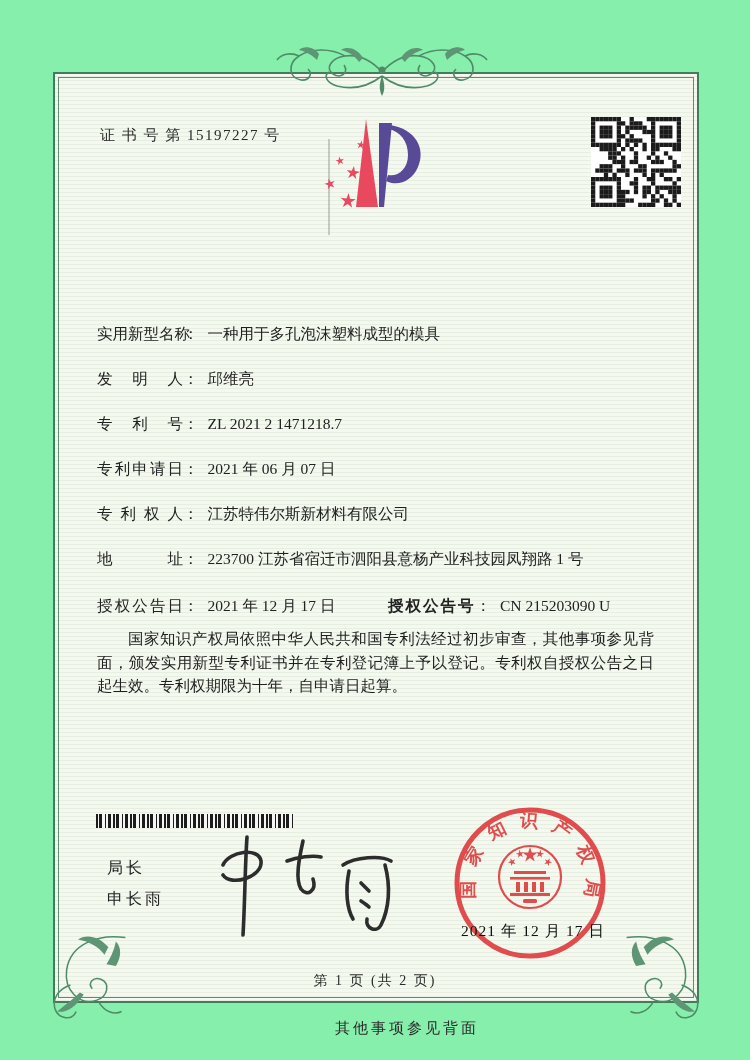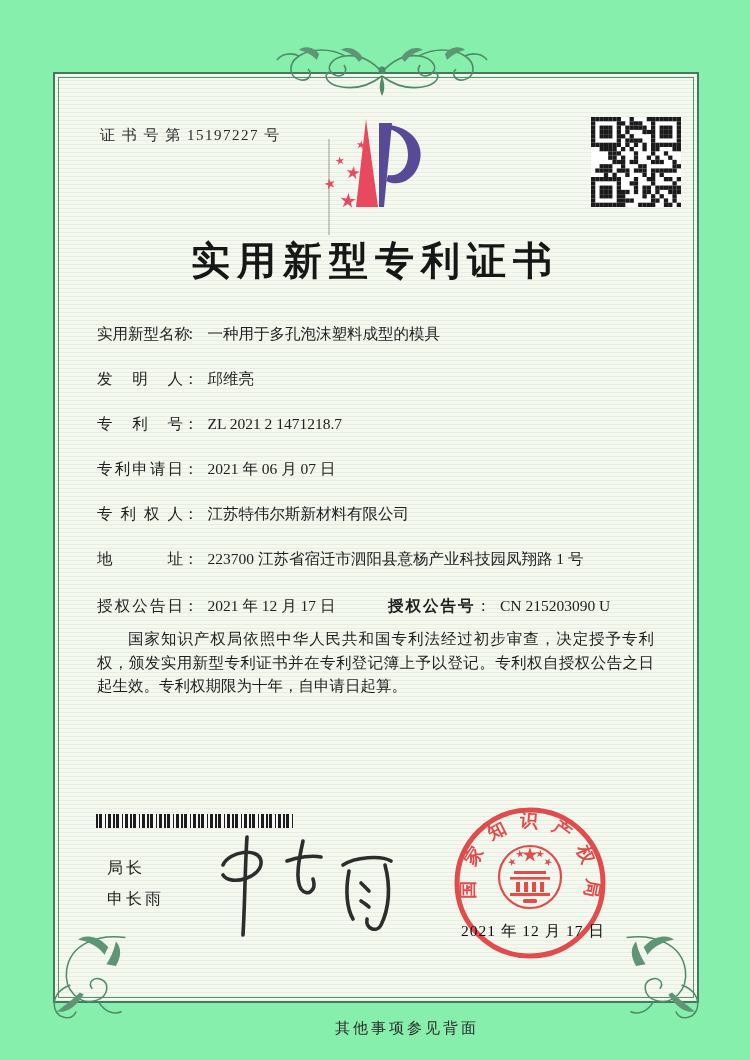--- a/index.html
+++ b/index.html
@@ -342,21 +342,20 @@
     <path d="M74,12 C100,16 110,36 102,54 C96,68 82,74 70,68 L72,62 C82,64 92,56 92,42 C92,28 84,18 72,16 Z" fill="#584a97"></path>
     <g fill="#e8495f">
       <use href="#star5" transform="translate(45,32) scale(4.5) rotate(10)"></use>
       <use href="#star5" transform="translate(24,48) scale(4.5) rotate(-12)"></use>
       <use href="#star5" transform="translate(37,60) scale(7) rotate(8)"></use>
       <use href="#star5" transform="translate(14,71) scale(5.5) rotate(-15)"></use>
       <use href="#star5" transform="translate(32,88) scale(8) rotate(5)"></use>
     </g>
   </svg>
 
-  <div class="title">实用新型专利证书</div>
 
   <div class="row" style="top:324px">
     <span class="lab">实用新型名称</span><span>：</span><span class="val">一种用于多孔泡沫塑料成型的模具</span>
   </div>
   <div class="row" style="top:369px">
     <span class="lab">发明人</span><span>：</span><span class="val">邱维亮</span>
   </div>
   <div class="row" style="top:414px">
     <span class="lab">专利号</span><span>：</span><span class="val">ZL 2021 2 1471218.7</span>
   </div>
@@ -371,21 +370,21 @@
   </div>
 
   <div class="row" style="top:596px">
     <span class="lab">授权公告日</span><span>：</span><span class="val">2021 年 12 月 17 日</span>
     <span class="grant2">
       <span class="glab">授权公告号</span><span>：</span><span class="val">CN 215203090 U</span>
     </span>
   </div>
 
   <div class="paras">
-    <p>国家知识产权局依照中华人民共和国专利法经过初步审查，决定授予专利权，颁发实用新型专利证书并在专利登记簿上予以登记。专利权自授权公告之日起生效。专利权期限为十年，自申请日起算。</p>
+    <p>国家知识产权局依照中华人民共和国专利法经过初步审查，其他事项参见背面，颁发实用新型专利证书并在专利登记簿上予以登记。专利权自授权公告之日起生效。专利权期限为十年，自申请日起算。</p>
   </div>
 
   <div class="barcode"></div>
 
   <div class="signer-title">局长</div>
   <div class="signer-name">申长雨</div>
 
   <svg class="signature" viewBox="0 0 215 112" fill="none" stroke="#1c1c1c" stroke-width="3.6" stroke-linecap="round" opacity="0.92">
     <path d="M52,6 C50,34 50,70 48,104"></path>
     <path d="M28,34 C34,20 64,16 66,30 C68,46 36,56 28,44"></path>
@@ -418,15 +417,16 @@
       <rect x="64" y="77" width="4" height="10"></rect>
       <rect x="72" y="77" width="4" height="10"></rect>
       <rect x="80" y="77" width="4" height="10"></rect>
       <rect x="88" y="77" width="4" height="10"></rect>
       <rect x="58" y="88" width="40" height="3"></rect>
       <rect x="71" y="94" width="14" height="4" rx="1.5"></rect>
     </g>
   </svg>
   <div class="seal-date">2021 年 12 月 17 日</div>
 
+  <div class="page-footer">第 1 页 (共 2 页)</div>
   <div class="back-note">其他事项参见背面</div>
 
 </div>
 
 </body></html>

